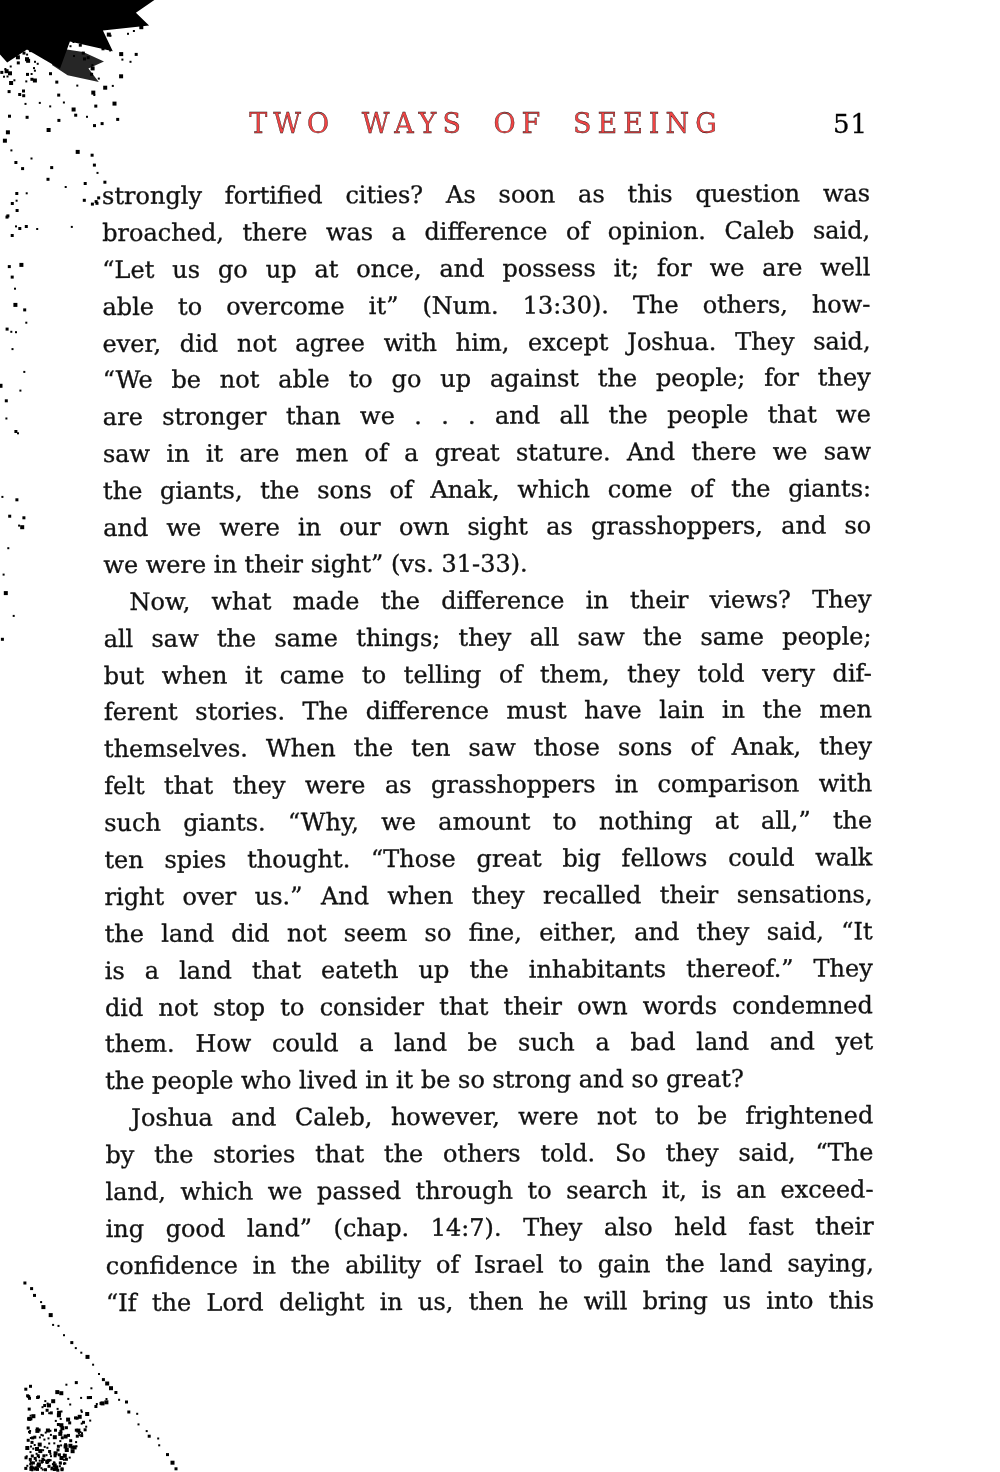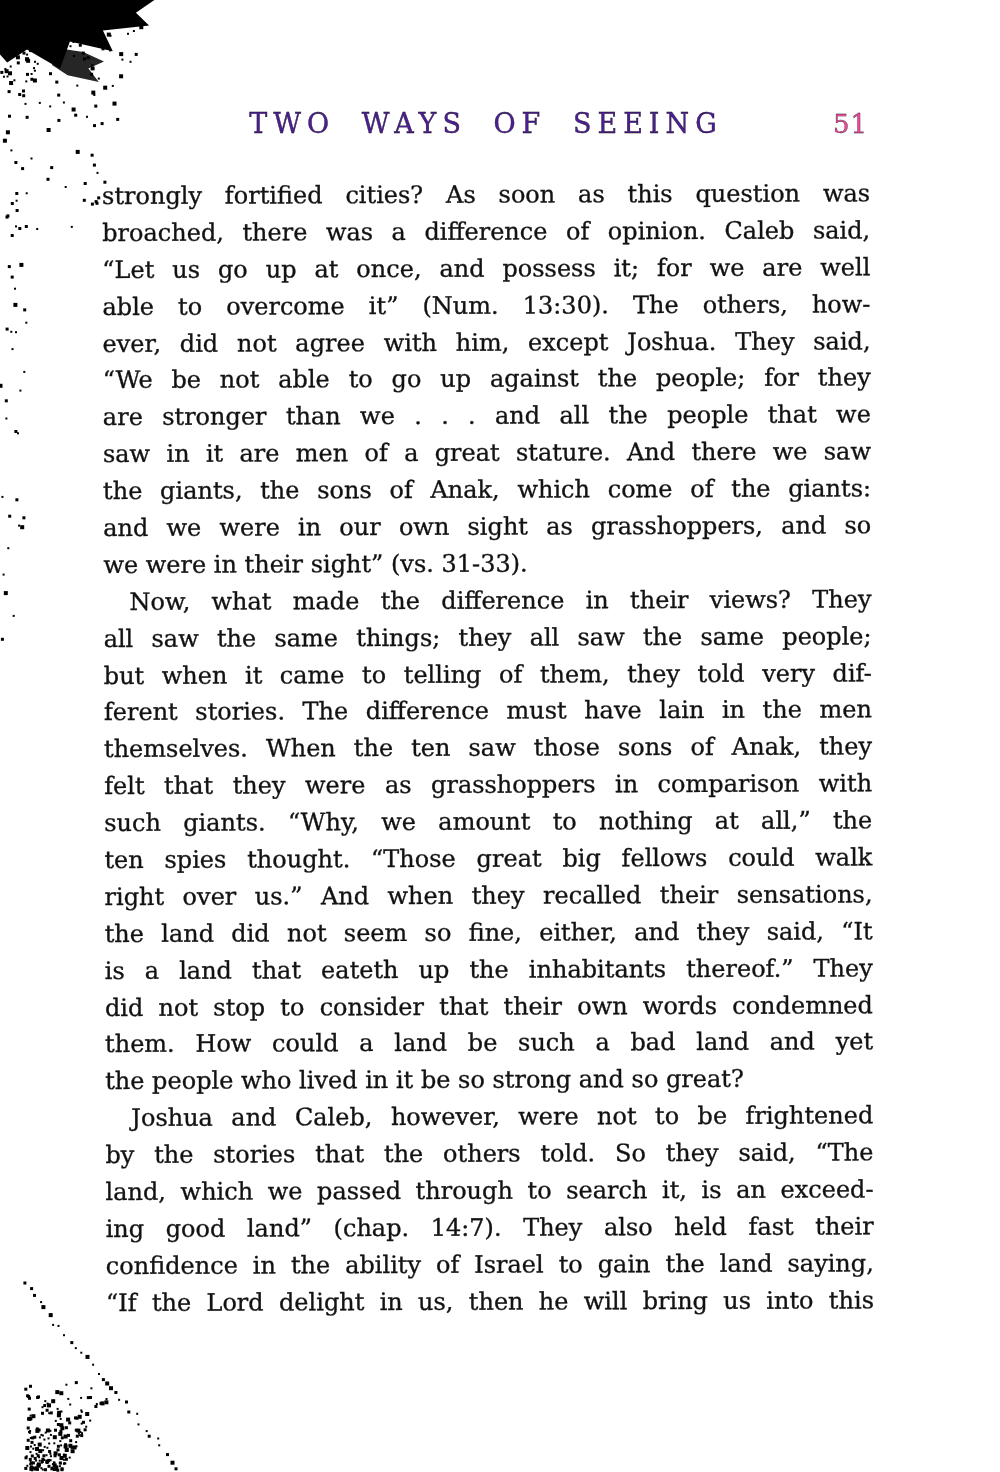--- a/index.html
+++ b/index.html
@@ -19,30 +19,30 @@
     top: 108px;
     width: 768px;
     height: 40px;
   }
   .title {
     display: block;
     text-align: center;
     font-size: 27px;
     letter-spacing: 6px;
     word-spacing: 12px;
-    color: #4c1d95;
+    color: #ef4444;
     -webkit-text-stroke: 0.35px #101010;
   }
   .page-num {
     position: absolute;
     right: 2px;
     top: 1px;
     font-size: 26px;
     letter-spacing: 1px;
-    color: #ec4899;
+    color: #000000;
     -webkit-text-stroke: 0.3px #101010;
   }
   
   .body-text {
     position: absolute;
     left: 102px;
     top: 178px;
     width: 768px;
     transform: rotate(-0.2deg);
     transform-origin: left top;

